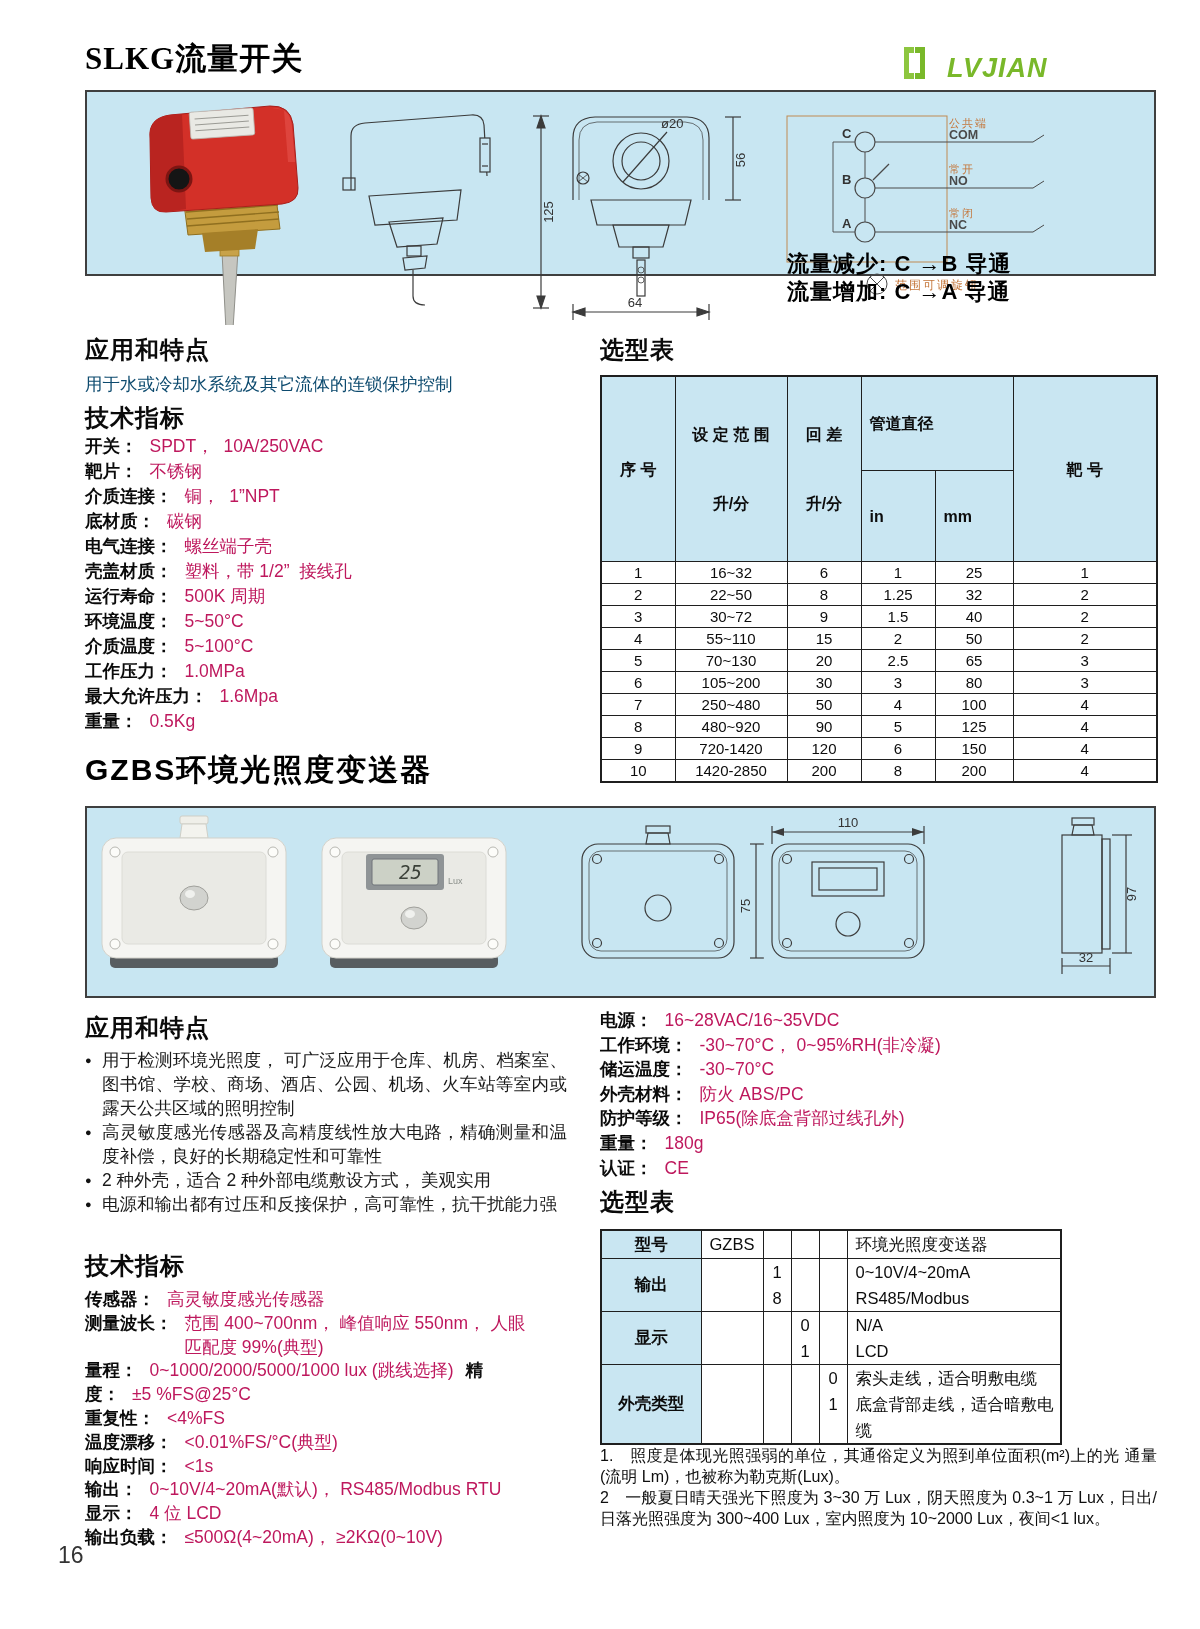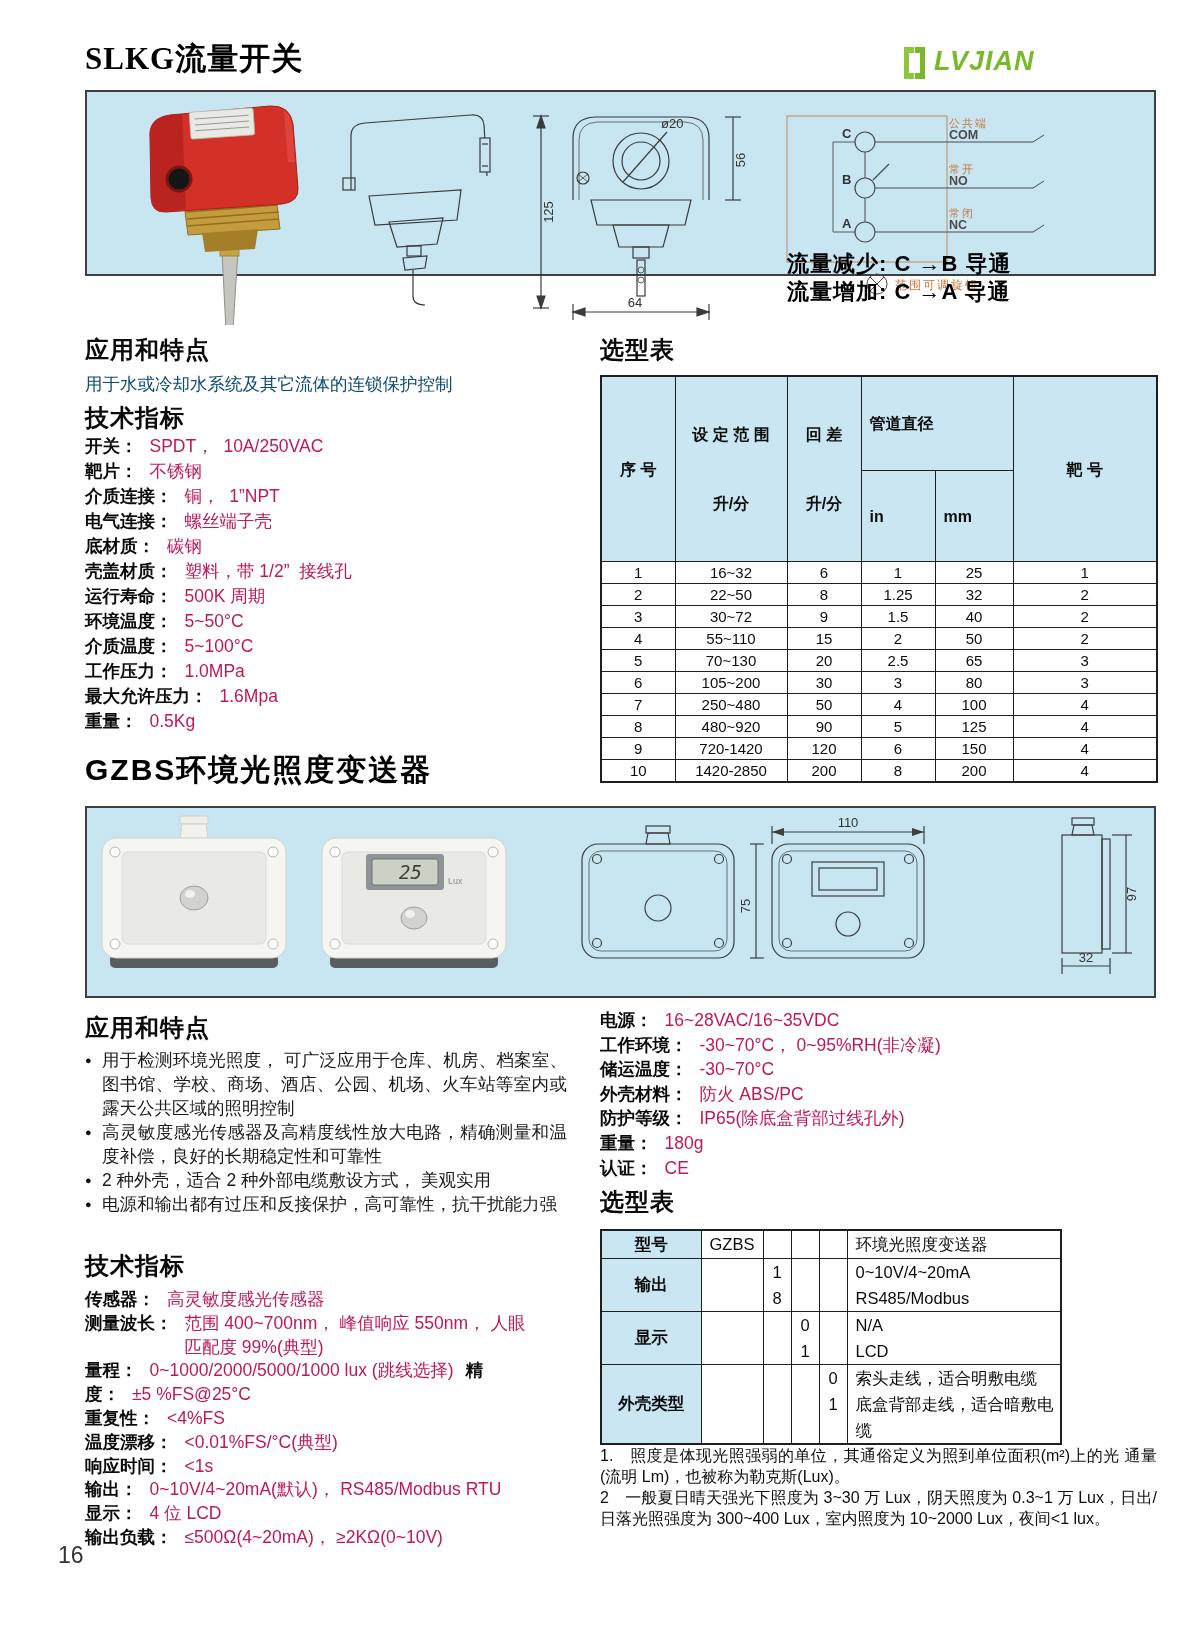--- a/index.html
+++ b/index.html
@@ -5,21 +5,21 @@
   * { box-sizing: border-box; margin: 0; padding: 0; }
   body { background: #ffffff; font-family: "Liberation Sans", "DejaVu Sans", sans-serif; color: #111; }
   .page { position: relative; width: 1200px; height: 1629px; background: #fff; overflow: hidden; }
 
   
   .main-title { position: absolute; left: 85px; top: 38px; font-family: "Liberation Serif", "DejaVu Serif", serif; font-size: 31px; font-weight: 700; letter-spacing: 1px; color: #000; }
   .gzbs-title { position: absolute; left: 85px; top: 750px; font-size: 30px; font-weight: 800; letter-spacing: 2px; color: #000; }
   .sec-heading { position: absolute; font-size: 24px; font-weight: 700; color: #0a0a0a; letter-spacing: 1px; }
 
   
-  .logo { position: absolute; left: 901px; top: 46px; display: flex; align-items: flex-start; gap: 6px; }
+  .logo { position: absolute; left: 901px; top: 46px; display: flex; align-items: flex-end; gap: 19px; }
   .logo-text { font-size: 27px; font-weight: 800; font-style: italic; color: #79b82a; letter-spacing: 1px; }
 
   
   .banner { position: absolute; left: 85px; width: 1071px; background: #c8e6f2; border: 2px solid #3f3f3f; }
   #banner1 { top: 90px; height: 186px; }
   #banner2 { top: 806px; height: 192px; }
   .banner svg { position: absolute; left: 0; top: 0; }
 
   .flow-notes { position: absolute; left: 700px; top: 158px; font-size: 22px; font-weight: 600; line-height: 28px; letter-spacing: 1px; color: #000; }
 
@@ -210,26 +210,26 @@
       </div>
     <div class="spec-row">
         <span class="spec-label">靶片：</span>
         <span class="spec-value">不锈钢</span>
       </div>
     <div class="spec-row">
         <span class="spec-label">介质连接：</span>
         <span class="spec-value">铜，  1”NPT</span>
       </div>
     <div class="spec-row">
+        <span class="spec-label">底材质：</span>
+        <span class="spec-value">碳钢</span>
+      </div>
+    <div class="spec-row">
         <span class="spec-label">电气连接：</span>
         <span class="spec-value">螺丝端子壳</span>
-      </div>
-    <div class="spec-row">
-        <span class="spec-label">底材质：</span>
-        <span class="spec-value">碳钢</span>
       </div>
     <div class="spec-row">
         <span class="spec-label">壳盖材质：</span>
         <span class="spec-value">塑料，带 1/2”  接线孔</span>
       </div>
     <div class="spec-row">
         <span class="spec-label">运行寿命：</span>
         <span class="spec-value">500K 周期</span>
       </div>
     <div class="spec-row">

